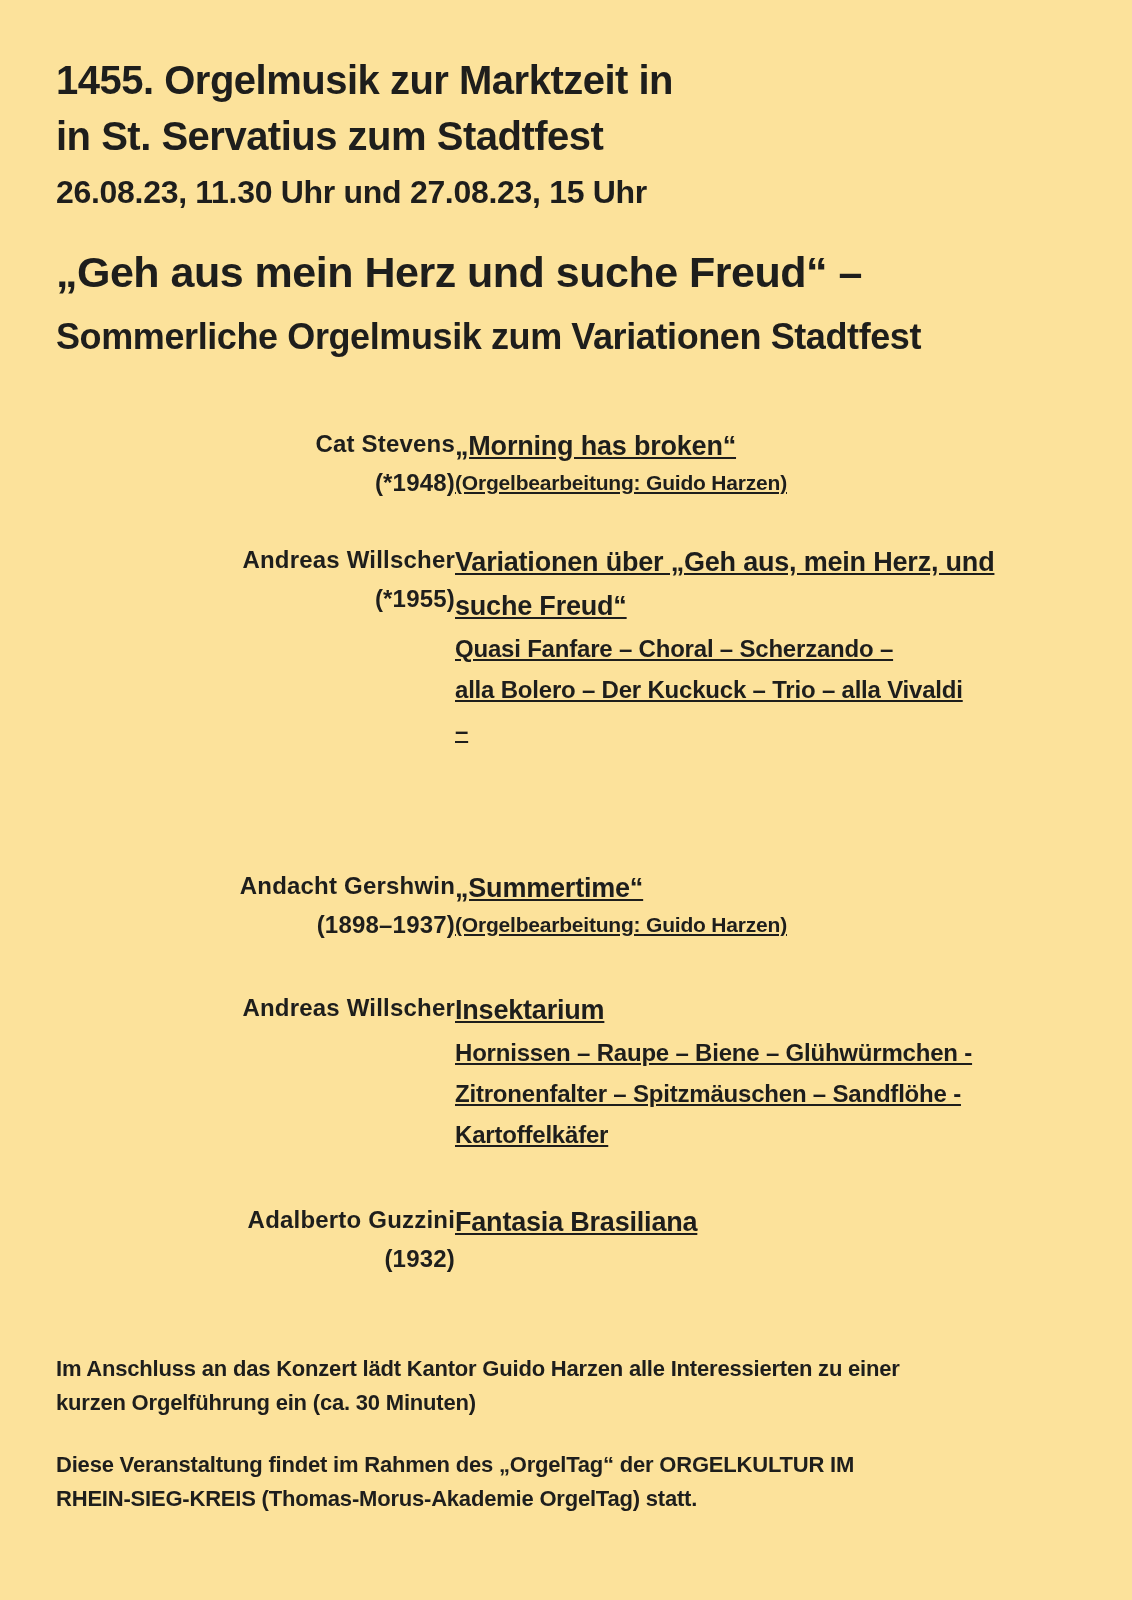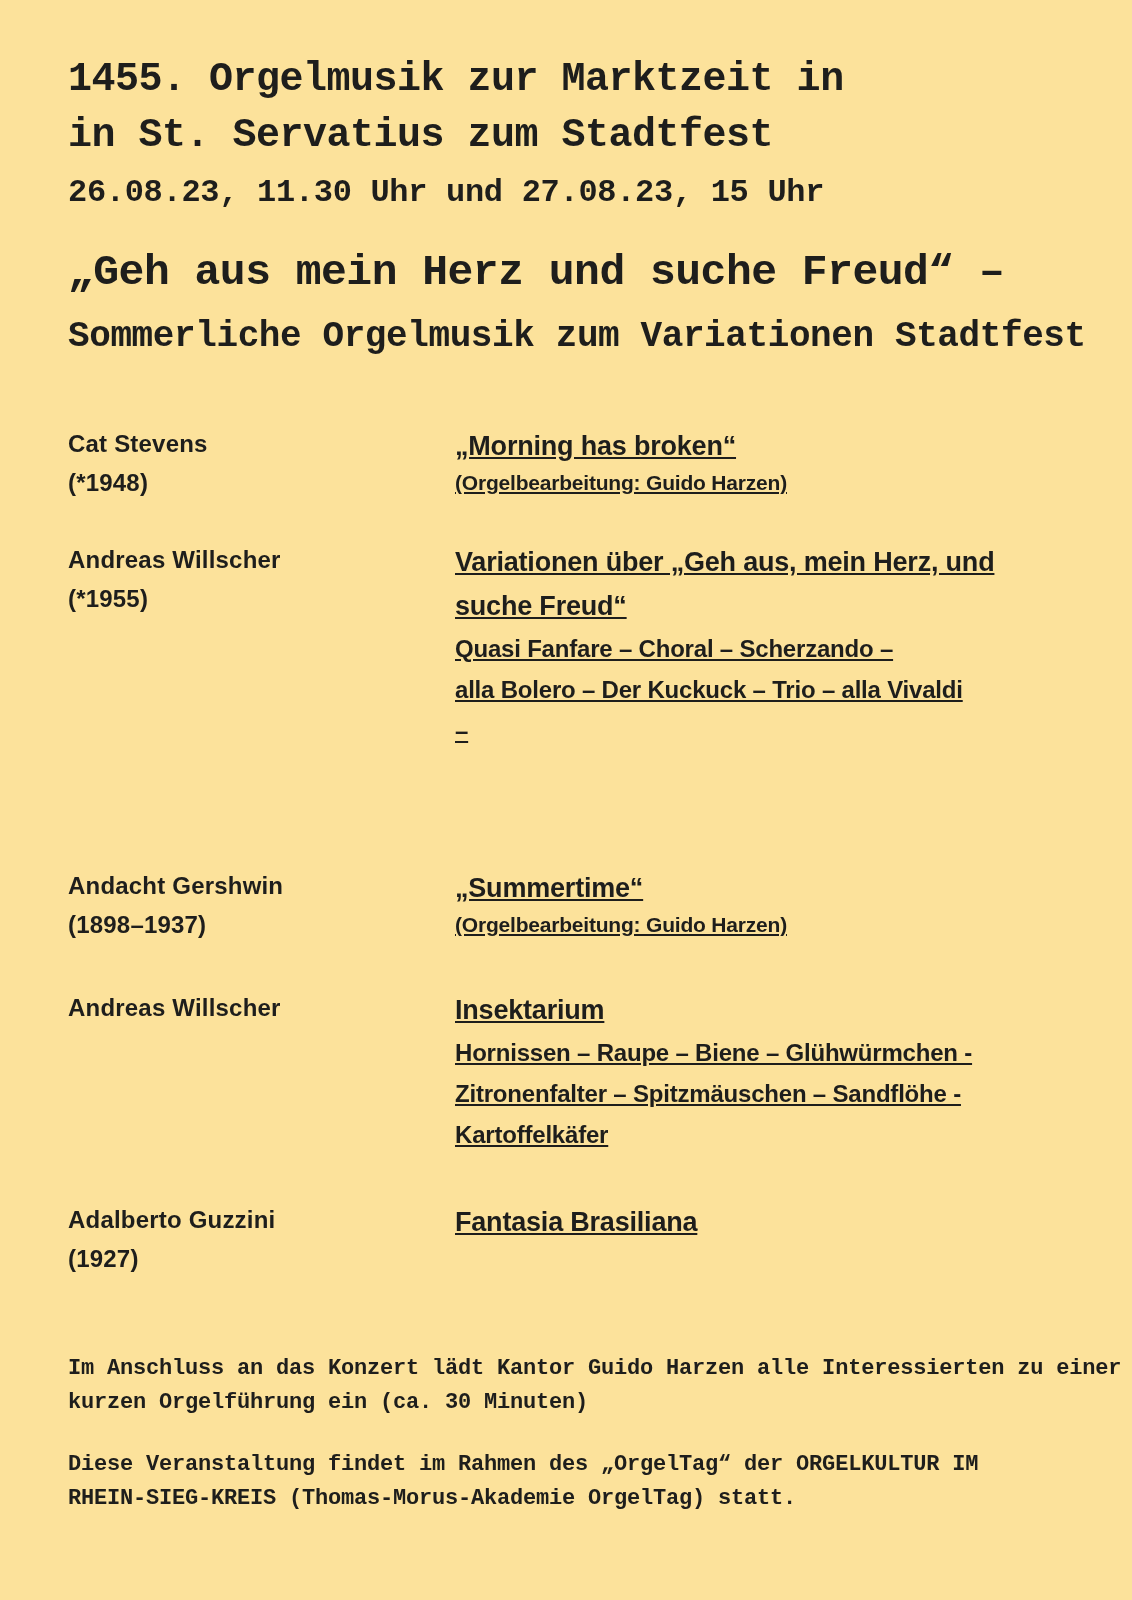--- a/index.html
+++ b/index.html
@@ -11,21 +11,21 @@
     width: 1132px;
     height: 1600px;
     position: relative;
     overflow: hidden;
     background: #fce29b;
     color: #1e1e1c;
     font-family: "Liberation Sans", "DejaVu Sans", sans-serif;
     font-weight: bold;
     -webkit-font-smoothing: antialiased;
   }
-  .abs { position: absolute; left: 68px; font-family: Liberation Mono, monospace; }
+  .abs { position: absolute; left: 56px; }
 
   
   .title-line {
     font-size: 40px;
     line-height: 1.1;
     letter-spacing: -0.5px;
   }
   .date-line {
     font-size: 32px;
     letter-spacing: -0.3px;
@@ -44,20 +44,21 @@
   
   .prog-row {
     position: absolute;
     left: 68px;
     right: 40px;
     display: flex;
     align-items: flex-start;
   }
   .col-left {
     flex: 0 0 387px;
+    text-align: right;
   }
   .col-right {
     flex: 1 1 auto;
     min-width: 0;
     text-decoration: underline;
   }
   .composer, .composer-dates {
     font-size: 24px;
     line-height: 39px;
     letter-spacing: 0.2px;
@@ -145,21 +146,21 @@
       <div class="movement-line">Hornissen – Raupe – Biene – Glühwürmchen -</div>
       <div class="movement-line">Zitronenfalter – Spitzmäuschen – Sandflöhe -</div>
       <div class="movement-line">Kartoffelkäfer</div>
     </div>
   </div>
 </section>
 
 <section class="prog-row" style="top:1200px">
   <div class="col-left">
     <div class="composer">Adalberto Guzzini</div>
-    <div class="composer-dates">(1927)</div>
+    <div class="composer-dates">(1932)</div>
   </div>
   <div class="col-right">
     <div class="work-line">Fantasia Brasiliana</div>
   </div>
 </section>
 
 <div class="abs" style="top:1352px">
   <div class="footer-line">Im Anschluss an das Konzert lädt Kantor Guido Harzen alle Interessierten zu einer</div>
   <div class="footer-line">kurzen Orgelführung ein (ca. 30 Minuten)</div>
 </div>

